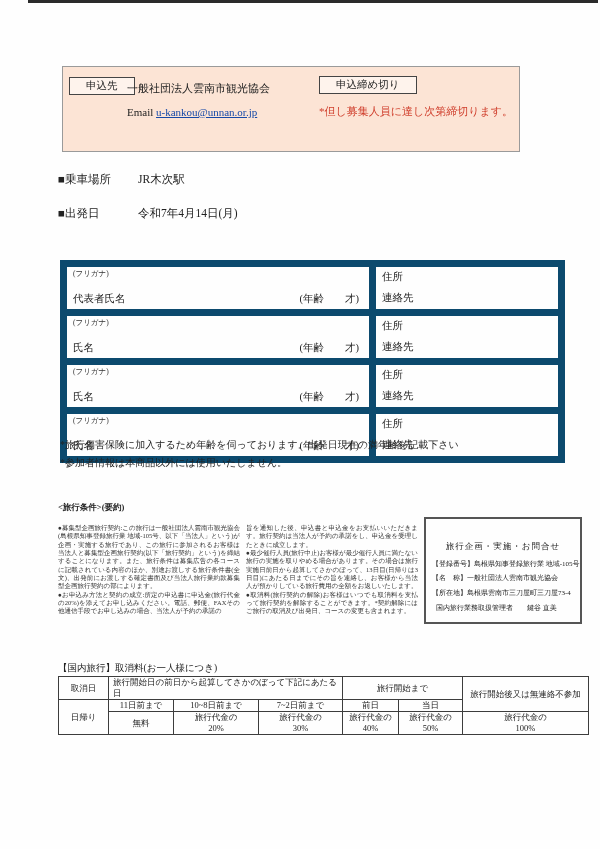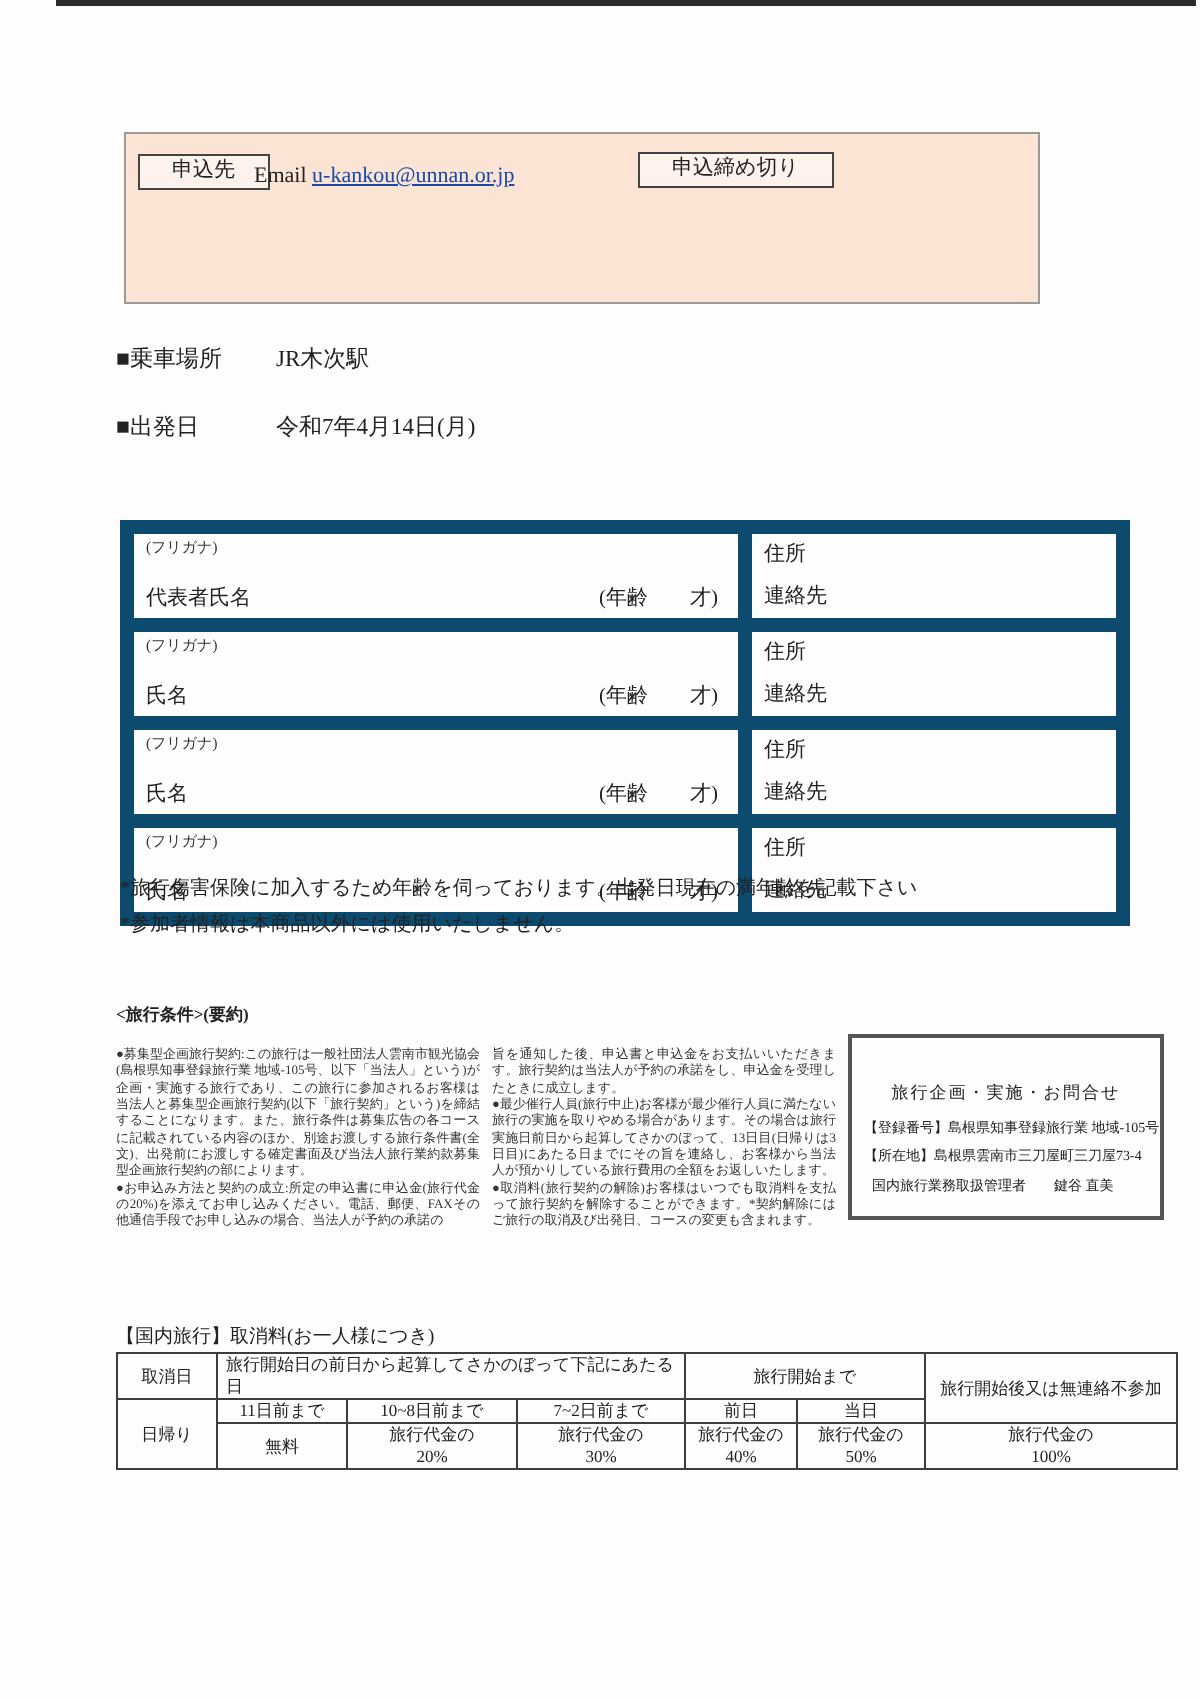--- a/index.html
+++ b/index.html
@@ -74,30 +74,32 @@
 </head>
 <body>
 
 <div class="page">
   <div class="artifact"></div>
 
   <div class="apply-box">
     <div class="apply-left">
       <span class="boxed-label">申込先</span>
       <div class="apply-lines">
+        <div class="row">一般社団法人雲南市観光協会</div>
         <div class="row">
           <span>Email</span>
           <a href="#" class="email-link">u-kankou@unnan.or.jp</a>
         </div>
       </div>
     </div>
     <div class="apply-right">
       <div class="row first">
         <span class="boxed-label">申込締め切り</span>
       </div>
+      <div class="row red">*但し募集人員に達し次第締切ります。</div>
     </div>
   </div>
 
   <div class="field boarding">
     <span class="flabel">■乗車場所</span>
     <span>JR木次駅</span>
   </div>
   <div class="field departure">
     <span class="flabel">■出発日</span>
     <span>令和7年4月14日(月)</span>
@@ -183,20 +185,21 @@
   <div class="cond-head">&lt;旅行条件&gt;(要約)</div>
   <div class="cond-wrap">
     <div class="cond-col c1">●募集型企画旅行契約:この旅行は一般社団法人雲南市観光協会(島根県知事登録旅行業 地域-105号、以下「当法人」という)が企画・実施する旅行であり、この旅行に参加されるお客様は当法人と募集型企画旅行契約(以下「旅行契約」という)を締結することになります。また、旅行条件は募集広告の各コースに記載されている内容のほか、別途お渡しする旅行条件書(全文)、出発前にお渡しする確定書面及び当法人旅行業約款募集型企画旅行契約の部によります。
 ●お申込み方法と契約の成立:所定の申込書に申込金(旅行代金の20%)を添えてお申し込みください。電話、郵便、FAXその他通信手段でお申し込みの場合、当法人が予約の承諾の</div>
     <div class="cond-col c2">旨を通知した後、申込書と申込金をお支払いいただきます。旅行契約は当法人が予約の承諾をし、申込金を受理したときに成立します。
 ●最少催行人員(旅行中止)お客様が最少催行人員に満たない旅行の実施を取りやめる場合があります。その場合は旅行実施日前日から起算してさかのぼって、13日目(日帰りは3日目)にあたる日までにその旨を連絡し、お客様から当法人が預かりしている旅行費用の全額をお返しいたします。
 ●取消料(旅行契約の解除)お客様はいつでも取消料を支払って旅行契約を解除することができます。*契約解除にはご旅行の取消及び出発日、コースの変更も含まれます。</div>
     <div class="contact-box">
       <div class="contact-title">旅行企画・実施・お問合せ</div>
       <div class="contact-line">【登録番号】島根県知事登録旅行業 地域-105号</div>
+      <div class="contact-line">【名　称】一般社団法人雲南市観光協会</div>
       <div class="contact-line">【所在地】島根県雲南市三刀屋町三刀屋73-4</div>
       <div class="contact-line last">国内旅行業務取扱管理者　　鍵谷 直美</div>
     </div>
   </div>
 
   <div class="cancel-head">【国内旅行】取消料(お一人様につき)</div>
   <table class="ctable">
     <colgroup>
       <col style="width:50px">
         <col style="width:65px">

